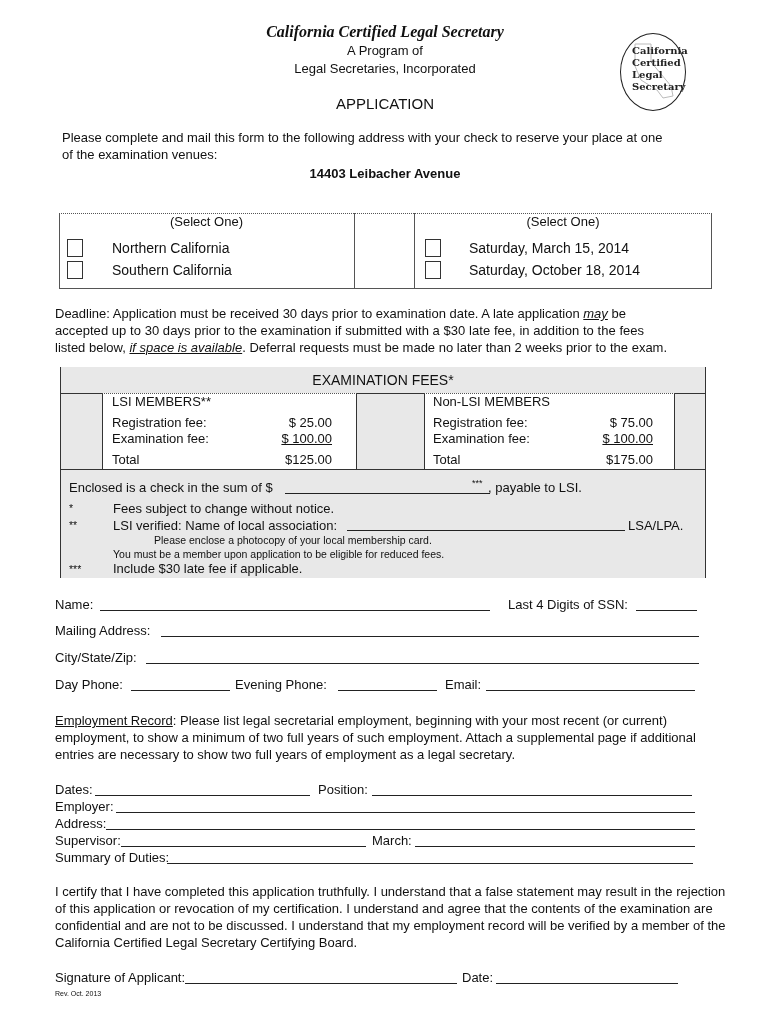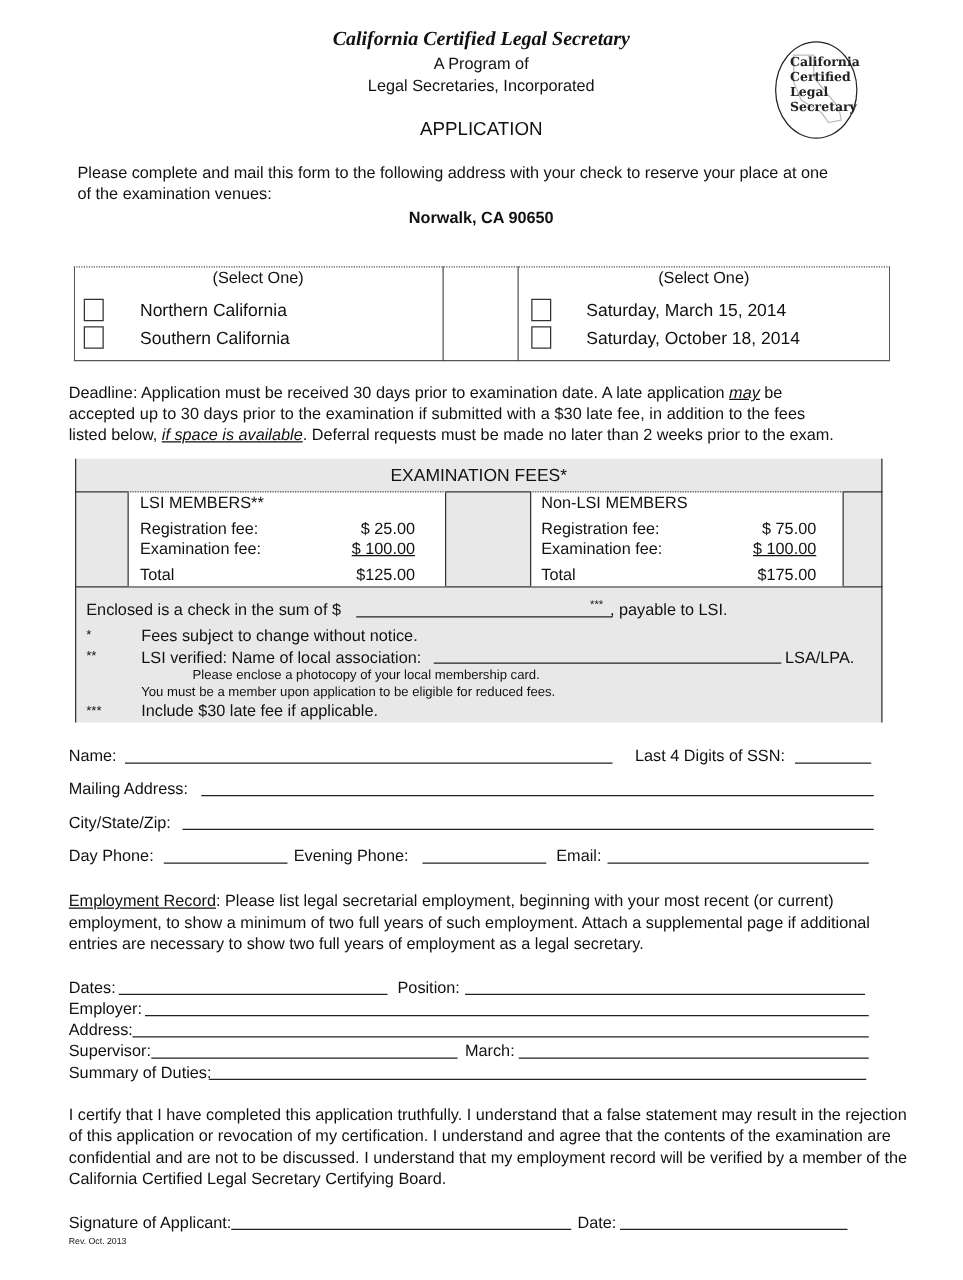--- a/index.html
+++ b/index.html
@@ -37,21 +37,21 @@
     <div>California</div>
     <div>Certified</div>
     <div>Legal</div>
     <div>Secretary</div>
   </div>
 </div>
 
 <div class="row t13" style="left:62px; top:130px;">Please complete and mail this form to the following address with your check to reserve your place at one</div>
 <div class="row t13" style="left:62px; top:147px;">of the examination venues:</div>
 <div class="abs t13 center" style="left:200px; top:166px; width:370px; font-weight:bold; line-height:16px;">
-  <div>Norwalk, CA  90650</div>
+  <div>14403 Leibacher Avenue</div>
 </div>
 
 <div class="abs" style="left:59px; top:213px; width:653px; height:76px; border:1px solid #555; border-top:1px dotted #555; box-sizing:border-box;"></div>
 <div class="abs" style="left:354px; top:213px; width:0; height:76px; border-left:1px solid #555;"></div>
 <div class="abs" style="left:414px; top:213px; width:0; height:76px; border-left:1px solid #555;"></div>
 
 <div class="abs t12 center" style="left:59px; top:214px; width:295px;">(Select One)</div>
 <div class="cb" style="left:67px; top:239px;"></div>
 <div class="row" style="left:112px; top:240px; font-size:14px;">Northern California</div>
 <div class="cb" style="left:67px; top:261px;"></div>

